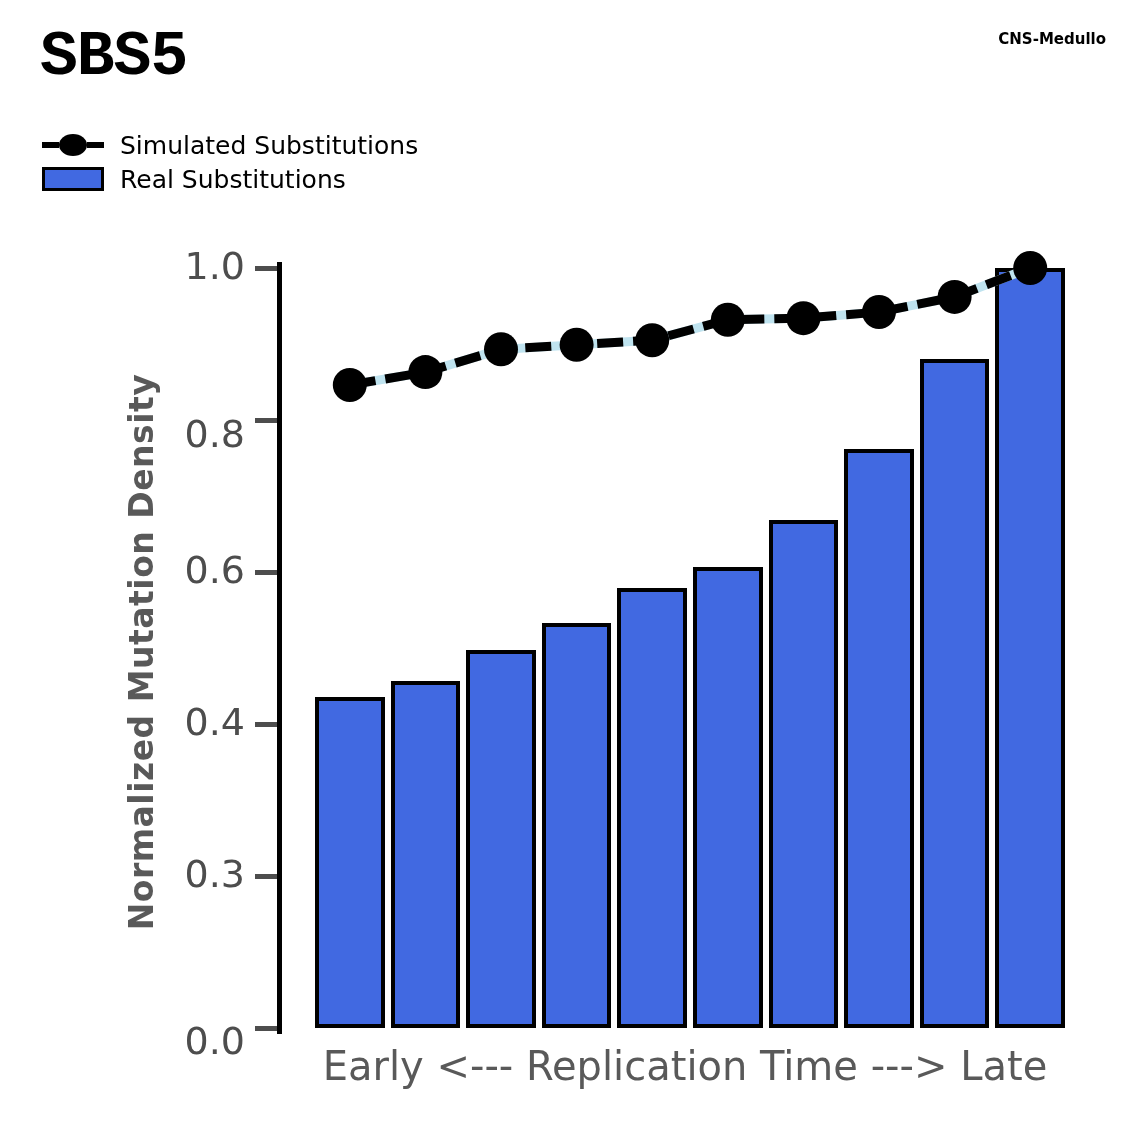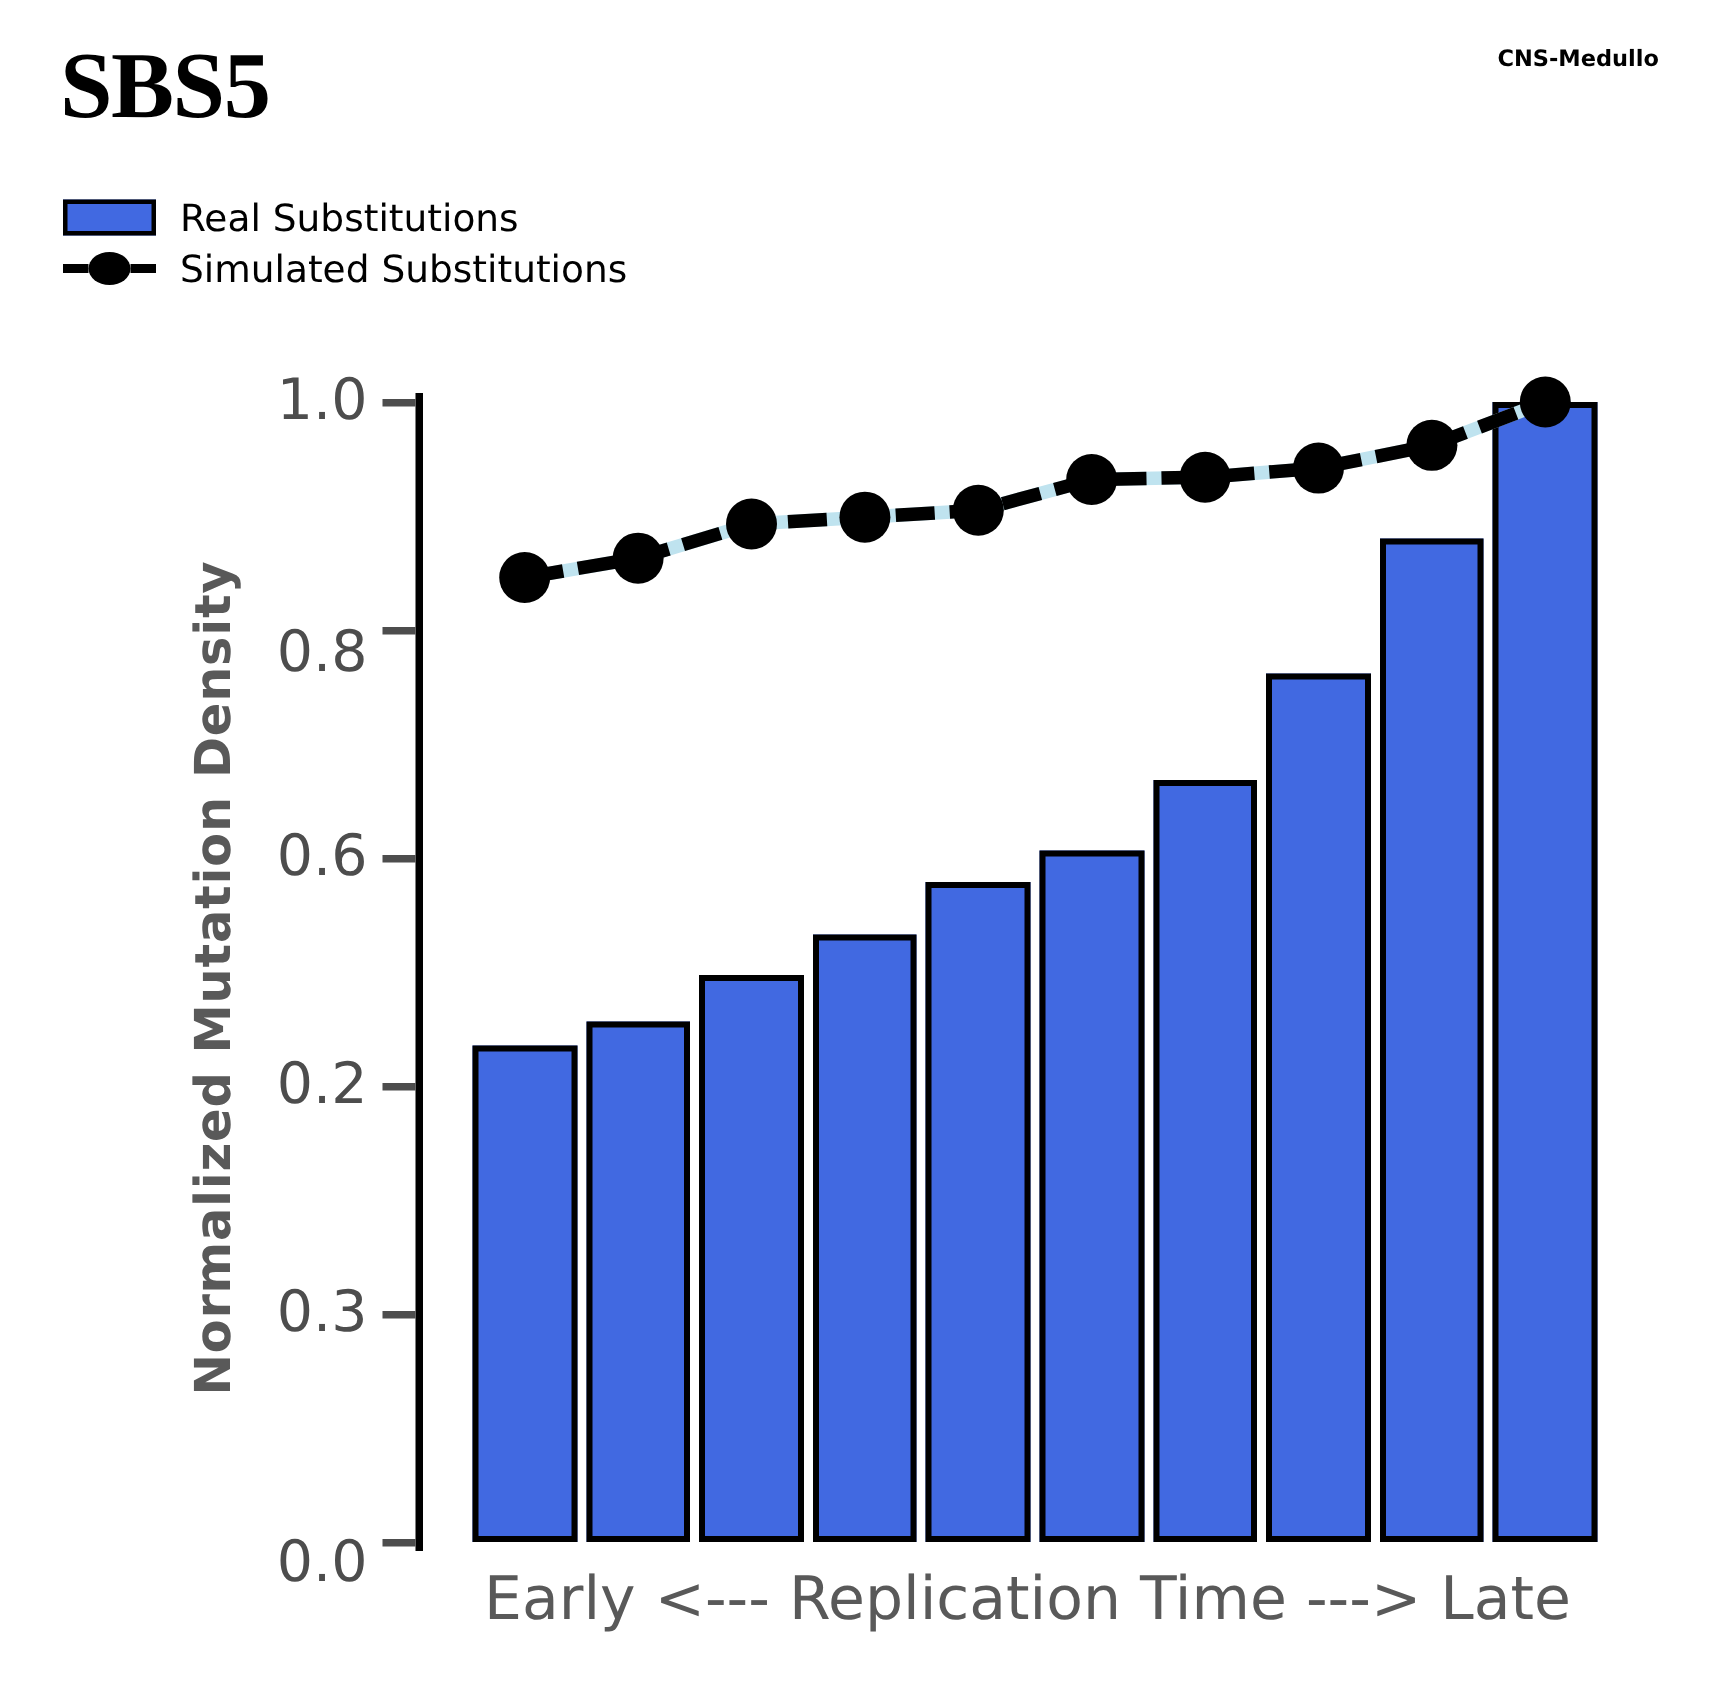--- a/index.html
+++ b/index.html
@@ -4,21 +4,21 @@
 <style>
   html,body{margin:0;padding:0;background:#ffffff;}
   body{width:1147px;height:1125px;font-family:"DejaVu Sans","Liberation Sans",sans-serif;overflow:hidden;}
   #root{position:relative;width:1147px;height:1125px;background:#ffffff;}
 
   
   .title{
     position:absolute;left:40px;top:26px;
     font-size:63px;font-weight:bold;color:#000000;
     letter-spacing:-1px;line-height:1;
-    font-family:Liberation Serif, serif;
+    font-family:Liberation Mono, monospace;
   }
   .cohort{
     position:absolute;right:41px;top:30px;
     font-size:15px;font-weight:bold;color:#000000;
     font-family:"DejaVu Sans","Liberation Sans",sans-serif;
     white-space:nowrap;
   }
 
   
   .legend{position:absolute;left:42px;top:128px;}
@@ -81,42 +81,42 @@
 </head>
 <body>
 
 <div id="root">
 
   <div class="title">SBS5</div>
   <div class="cohort">CNS-Medullo</div>
 
   <div class="legend">
     <div class="legend-row">
-      <div class="legend-swatch-bar"></div>
-      <div class="legend-label">Real Substitutions</div>
-    </div>
-    <div class="legend-row">
       <div class="legend-swatch-line">
         <div class="lseg a"></div>
         <div class="ldot"></div>
         <div class="lseg b"></div>
       </div>
       <div class="legend-label">Simulated Substitutions</div>
+    </div>
+    <div class="legend-row">
+      <div class="legend-swatch-bar"></div>
+      <div class="legend-label">Real Substitutions</div>
     </div>
   </div>
 
   <div class="plot">
     <div class="yspine"></div>
     <div id="yticks">
         <div class="ytick" style="top: 1026px;"></div>
         <div class="yticklabel" style="top: 1004px; left: 155px; margin-top: 15px;">0.0</div>
         <div class="ytick" style="top: 874px;"></div>
         <div class="yticklabel" style="top: 852px; left: 155px;">0.3</div>
         <div class="ytick" style="top: 722px;"></div>
-        <div class="yticklabel" style="top: 700px; left: 155px;">0.2</div>
+        <div class="yticklabel" style="top: 700px; left: 155px;">0.4</div>
         <div class="ytick" style="top: 570px;"></div>
         <div class="yticklabel" style="top: 548px; left: 155px;">0.6</div>
         <div class="ytick" style="top: 418px;"></div>
         <div class="yticklabel" style="top: 396px; left: 155px; margin-top: 16px;">0.8</div>
         <div class="ytick" style="top: 266px;"></div>
         <div class="yticklabel" style="top: 244px; left: 155px;">1.0</div>
       </div>
 
     <div class="ylabel-wrap">
       <div class="ylabel">Normalized Mutation Density</div>

